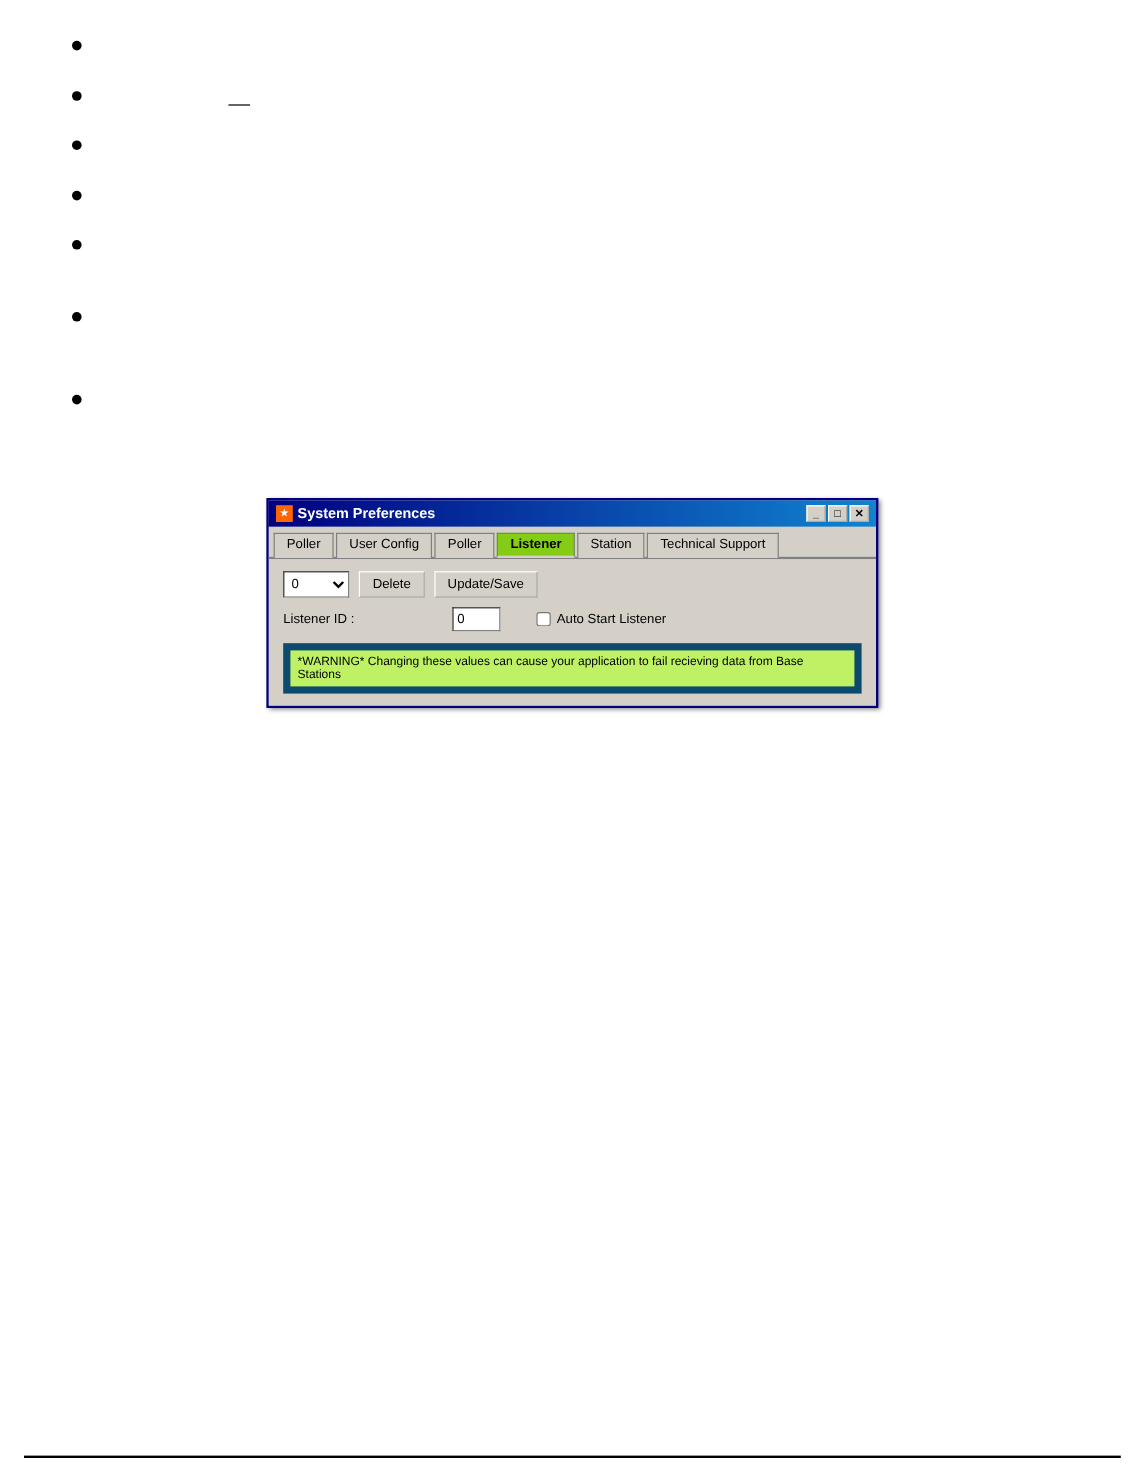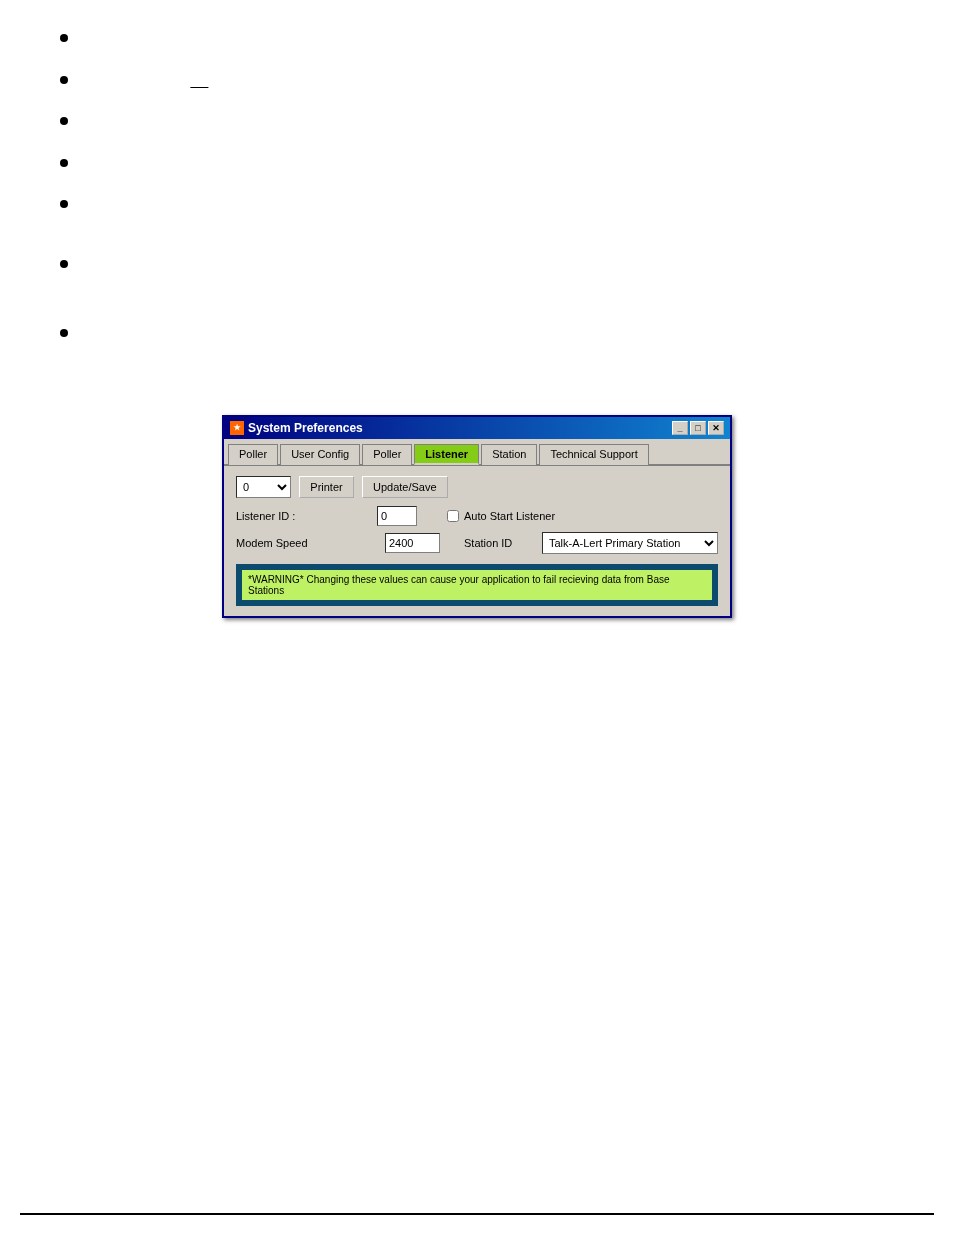--- a/index.html
+++ b/index.html
@@ -296,40 +296,32 @@
         <span>Technical Support</span>
       </div>
     </div>
 
     <div class="dialog-body">
 
       <div class="dialog-top-row">
         <select class="win-select">
           <option>0</option>
         </select>
-        <button class="win-btn">Printer</button>
+        <button class="win-btn">Delete</button>
         <button class="win-btn">Update/Save</button>
       </div>
 
       <div class="form-row">
         <span class="form-label">Listener ID :</span>
         <input type="text" class="win-input" style="width: 40px;" value="0">
         <input type="checkbox" class="win-checkbox" style="margin-left: 30px;">
         <label class="checkbox-label">Auto Start Listener</label>
       </div>
 
 
-      <div class="form-row modem-speed-row">
-        <span class="form-label">Modem Speed</span>
-        <input type="text" class="win-input" style="width: 55px;" value="2400">
-        <span class="form-label" style="width:70px; margin-left:16px;">Station ID</span>
-        <select class="station-select">
-          <option>Talk-A-Lert Primary Station</option>
-        </select>
-      </div>
 
 
 
 
       <div class="warning-bar">
         <span>*WARNING* Changing these values can cause your application to fail recieving data from Base Stations</span>
       </div>
 
     </div>
   </div>

